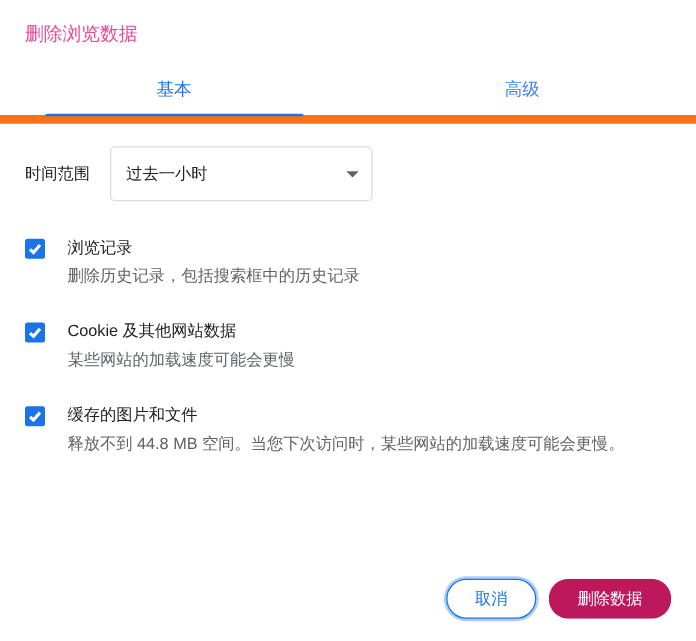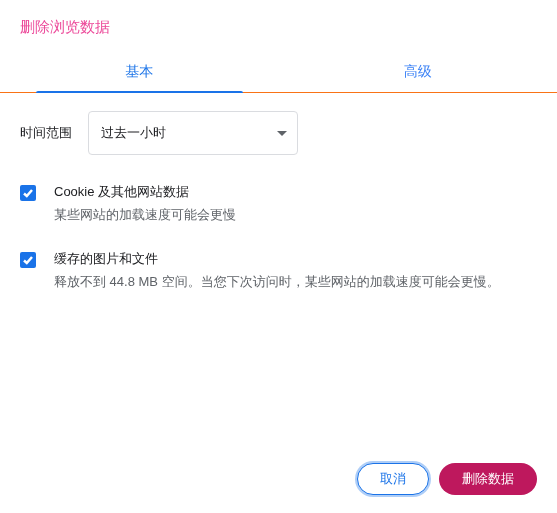--- a/index.html
+++ b/index.html
@@ -13,21 +13,21 @@
     position: relative;
   }
   .dialog-title {
     font-size: 15px;
     font-weight: 400;
     padding: 18px 20px 14px 20px;
     color: #ec4899;
   }
   .tabs {
     display: flex;
-    border-bottom: 1px solid #f97316;
+    border-bottom: 7px solid #f97316;
   }
   .tab {
     flex: 1;
     text-align: center;
     padding: 12px 0 11px 0;
     font-size: 14px;
     color: #3b82f6;
     cursor: pointer;
     position: relative;
   }
@@ -162,40 +162,51 @@
 <div class="body-section">
 
   <div class="time-row">
     <span class="time-label">时间范围</span>
     <div class="select-wrap">
       <span>过去一小时</span>
       <span class="caret"></span>
     </div>
   </div>
 
-
   <div class="option-row">
     <div class="checkbox">
       <svg viewBox="0 0 12 12">
           <polyline points="2,6.5 4.8,9 10,3"></polyline>
         </svg>
     </div>
     <div class="option-text">
-      <div class="opt-title">Cookie 及其他网站数据</div>
-      <div class="opt-desc">某些网站的加载速度可能会更慢</div>
+      <div class="opt-title">浏览记录</div>
+      <div class="opt-desc">删除历史记录，包括搜索框中的历史记录</div>
     </div>
   </div>
 
   <div class="option-row">
     <div class="checkbox">
       <svg viewBox="0 0 12 12">
           <polyline points="2,6.5 4.8,9 10,3"></polyline>
         </svg>
     </div>
     <div class="option-text">
+      <div class="opt-title">Cookie 及其他网站数据</div>
+      <div class="opt-desc">某些网站的加载速度可能会更慢</div>
+    </div>
+  </div>
+
+  <div class="option-row">
+    <div class="checkbox">
+      <svg viewBox="0 0 12 12">
+          <polyline points="2,6.5 4.8,9 10,3"></polyline>
+        </svg>
+    </div>
+    <div class="option-text">
       <div class="opt-title">缓存的图片和文件</div>
       <div class="opt-desc">释放不到 44.8 MB 空间。当您下次访问时，某些网站的加载速度可能会更慢。</div>
     </div>
   </div>
 
 </div>
 
 <div class="button-bar">
   <div class="btn btn-cancel">
     <span>取消</span>

